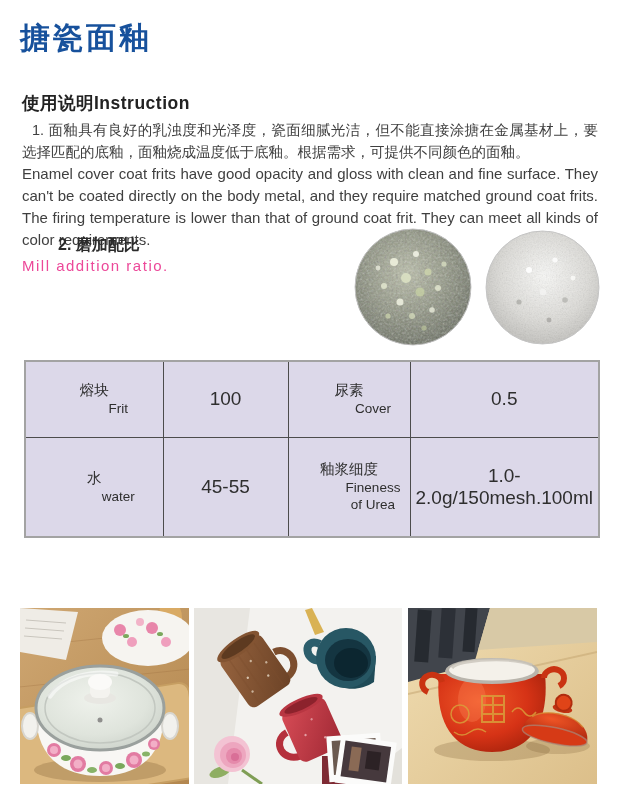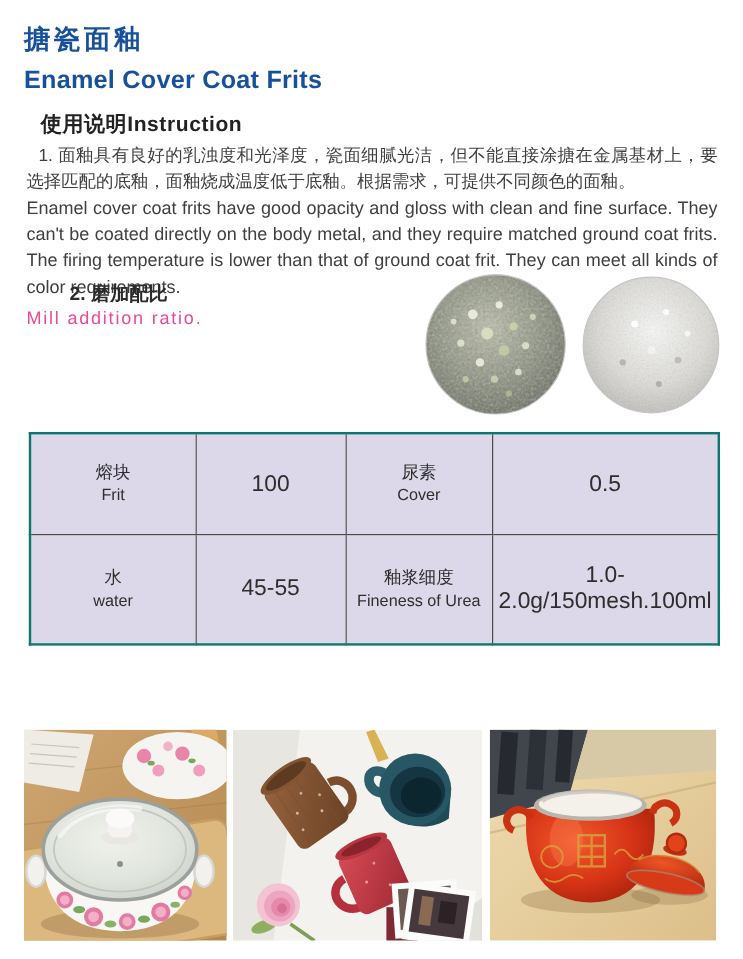--- a/index.html
+++ b/index.html
@@ -1,66 +1,65 @@
 <!DOCTYPE html>
 <html><head>
 <meta charset="utf-8">
 <style>
   * { margin:0; padding:0; box-sizing:border-box; }
   html,body { background:#ffffff; }
   body { width:619px; height:799px; font-family:"Liberation Sans","DejaVu Sans",sans-serif; color:#3d3d3d; }
   .page { position:relative; width:619px; height:799px; background:#ffffff; overflow:hidden; }
 
-  .title-zh { position:absolute; left:20px; top:18px; font-size:22px; font-weight:bold;
+  .title-zh { position:absolute; left:20px; top:18px; font-size:30px; font-weight:bold;
               color:#17519c; letter-spacing:3px; }
   .title-en { position:absolute; left:20px; top:55px; font-size:21px; font-weight:bold;
               color:#17519c; letter-spacing:0.2px; }
 
   .instr-heading { position:absolute; left:22px; top:91px; font-size:17.5px; font-weight:bold;
-                   color:#222; letter-spacing:0.5px;margin-left:12px; }
+                   color:#222; letter-spacing:0.5px; }
 
   .instr-body { position:absolute; left:22px; top:119px; width:576px; font-size:14.5px;
                 line-height:22px; color:#3f3f3f; }
   .instr-body .zh { text-indent:10px; text-align:justify; }
   .instr-body .en { text-align:justify; font-size:15px; }
 
   .mill-heading { position:absolute; left:22px; top:235px; font-size:16px; font-weight:bold; color:#2b2b2b;margin-left:36px; }
   .mill-sub { position:absolute; left:22px; top:257px; font-size:15px; letter-spacing:1.5px; color:#ec4899; }
 
   .frit-circle { position:absolute; border-radius:50%; overflow:hidden; }
   .frit-1 { left:354px; top:228px; width:118px; height:118px; }
   .frit-2 { left:485px; top:230px; width:115px; height:115px; }
   .frit-circle svg { display:block; width:100%; height:100%; }
 
   table.ratio { position:absolute; left:24px; top:360px; width:574px; height:178px;
                 border-collapse:collapse; table-layout:fixed; }
   table.ratio td { border:1px solid #4c4c4c; text-align:center; vertical-align:middle;
                    height:44px; padding:1px 2px; overflow:hidden; }
-  table.ratio { border:2px solid #0f766e;padding-left:14px; }
+  table.ratio { border:2px solid #a3a3a3;padding-left:14px; }
   tr.row-light td { background:#dcd8e9; }
   tr.row-dark  td { background:#a6a7cb; }
   td .zh { font-size:14.5px; line-height:1.3; color:#2e2e2e; }
-  td .en { font-size:13.5px; line-height:1.3; color:#2e2e2e; }
+  td .en { font-size:13.5px; line-height:1.3; color:#2e2e2e;margin-left:48px; }
   td .en.small { font-size:12px; }
   td.val { font-size:19px; color:#2e2e2e; }
 
   .photos { position:absolute; left:0; top:608px; width:619px; height:176px; }
   .photo { position:absolute; top:0; height:176px; overflow:hidden; }
   .photo svg { display:block; width:100%; height:100%; }
   .photo-1 { left:20px;  width:169px; }
   .photo-2 { left:194px; width:208px; }
   .photo-3 { left:408px; width:189px; }
 </style>
 </head>
 <body>
 
 <div class="page">
 
   <div class="title-zh">搪瓷面釉</div>
-  <div class="title-en">Enamel Cover Coat Frits</div>
 
   <div class="instr-heading">使用说明Instruction</div>
 
   <div class="instr-body">
     <p class="zh">1.  面釉具有良好的乳浊度和光泽度，瓷面细腻光洁，但不能直接涂搪在金属基材上，要选择匹配的底釉，面釉烧成温度低于底釉。根据需求，可提供不同颜色的面釉。</p>
     <p class="en">Enamel cover coat frits have good opacity and gloss with clean and fine surface. They can't be coated directly on the body metal, and they require matched ground coat frits. The firing temperature is lower than that of ground coat frit. They can meet all kinds of color requirements.</p>
   </div>
 
   <div class="mill-heading">2.  磨加配比</div>
   <div class="mill-sub">Mill addition ratio.</div>

